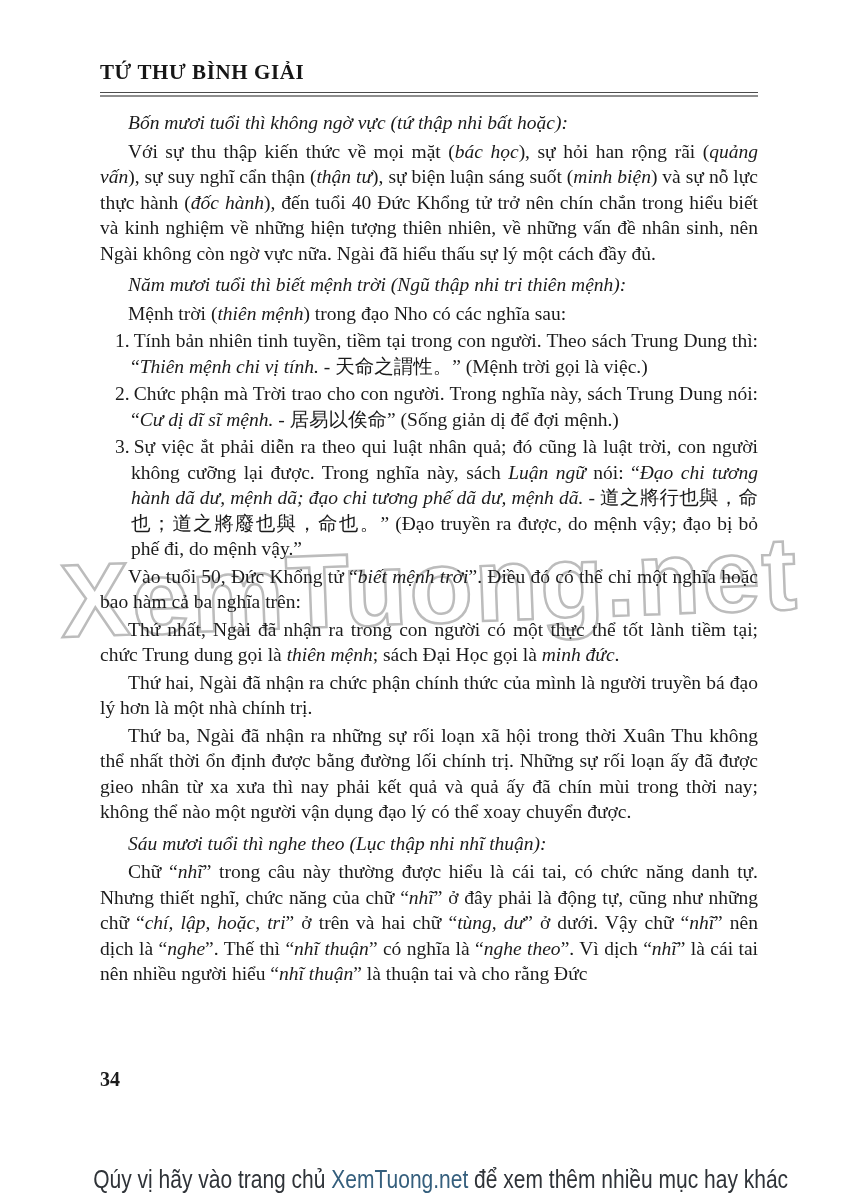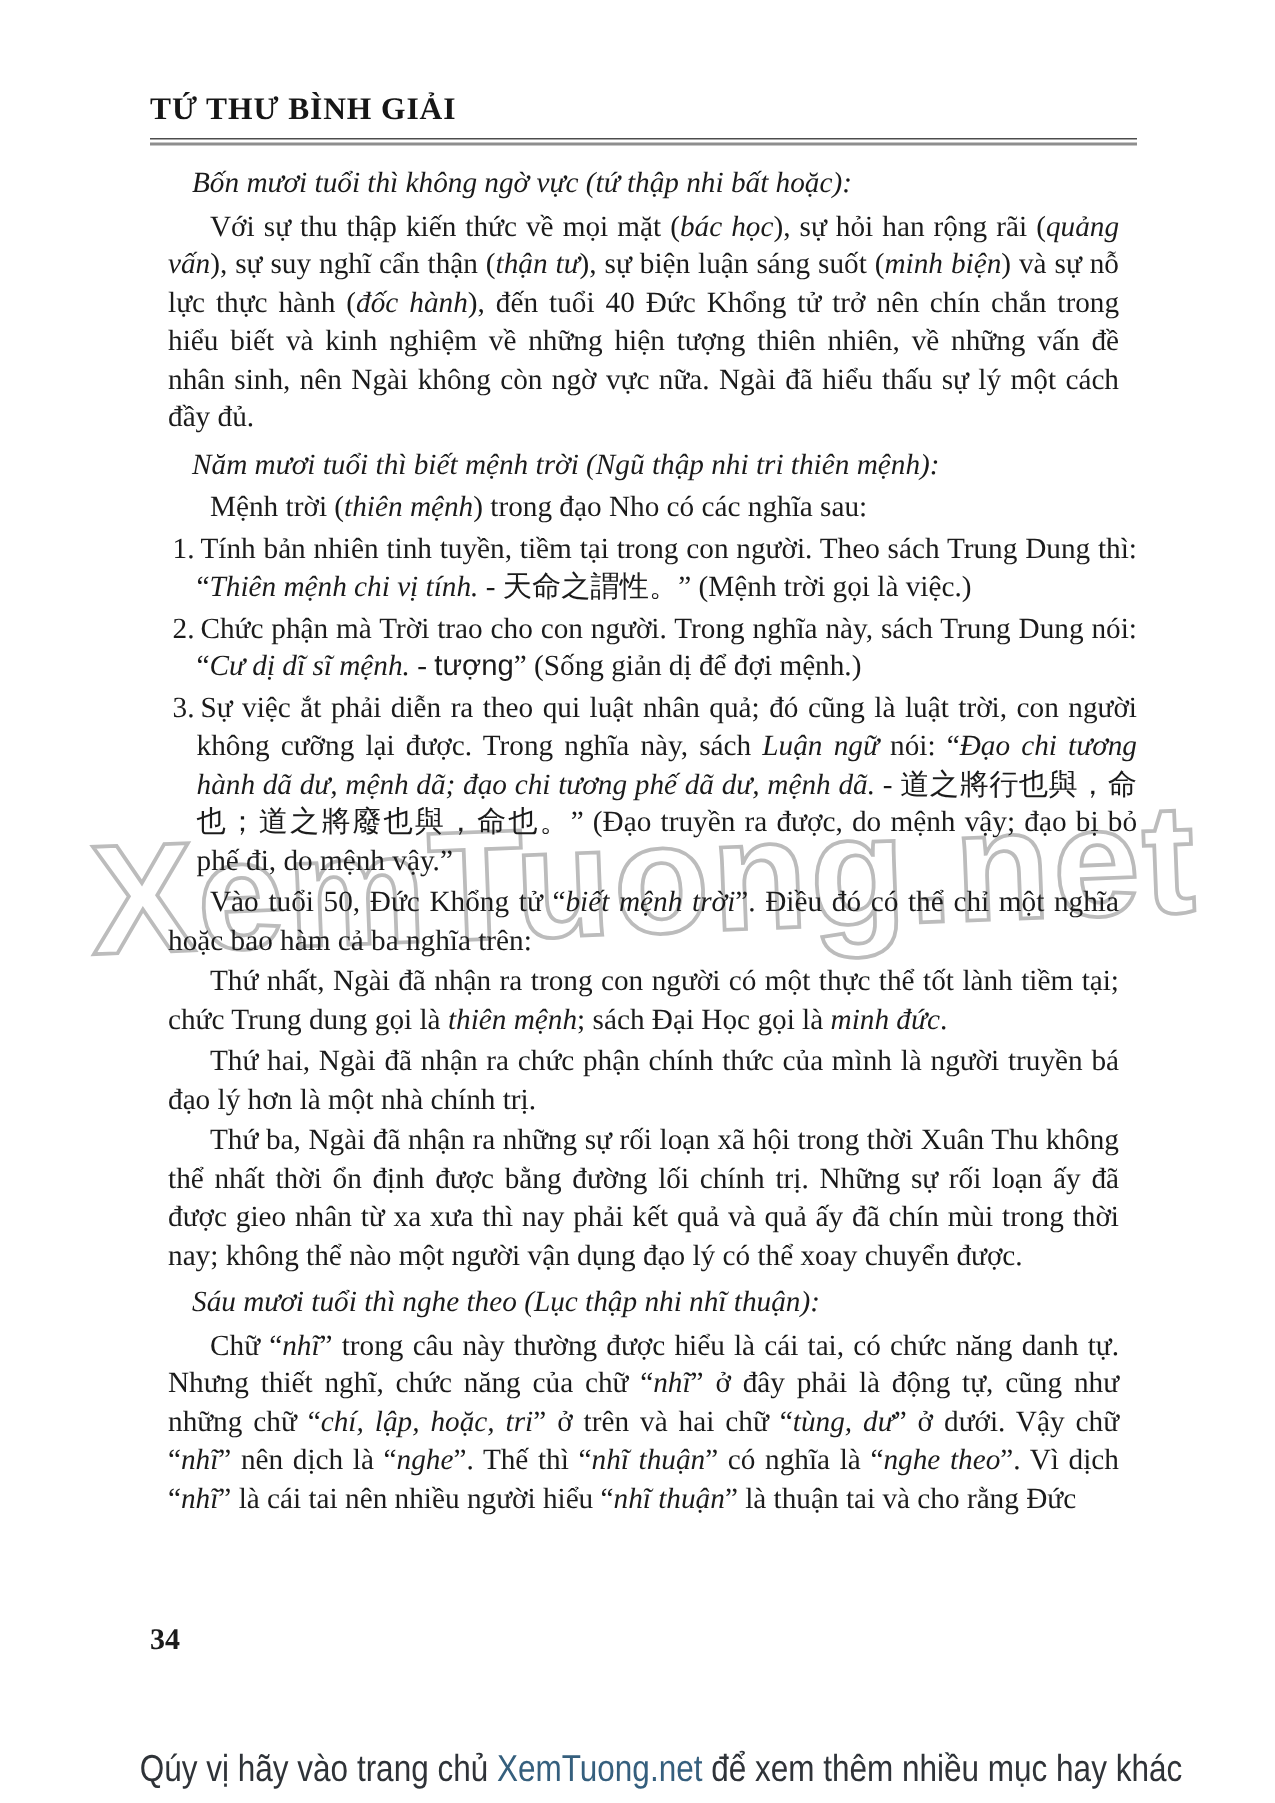--- a/index.html
+++ b/index.html
@@ -53,39 +53,38 @@
     font-size: 19.5px;
     line-height: 25.5px;
     text-align: justify;
   }
   .body-blocks .heading {
     font-style: italic;
     margin: 6px 0 3px 0;
     text-indent: 28px;
   }
   .body-blocks .para {
-    margin: 2px 12px;
+    margin: 2px 0;
     text-indent: 28px;
   }
   .body-blocks .list-item {
     margin: 2px 0;
     padding-left: 31px;
     text-indent: -16px;
   }
   .body-blocks .list-num { padding-right: 4px; }
   .cjk { font-family: Liberation Sans, sans-serif; }
   
   .page-number {
     position: absolute;
     left: 100px;
     top: 1068px;
     z-index: 2;
     font-weight: bold;
     font-size: 20px;
-    margin-top: 14px;
   }
   
   .footer {
     position: absolute;
     bottom: 8px;
     left: 16px;
     width: 100%;
     z-index: 2;
     text-align: center;
   }
@@ -109,21 +108,21 @@
 
   <div class="content">
     <div class="doc-header">TỨ THƯ BÌNH GIẢI</div>
     <div class="header-rule"></div>
     <div class="body-blocks">
         <div class="heading"><i>Bốn mươi tuổi thì không ngờ vực (tứ thập nhi bất hoặc):</i></div>
         <div class="para"><span>Với sự thu thập kiến thức về mọi mặt (</span><i>bác học</i><span>), sự hỏi han rộng rãi (</span><i>quảng vấn</i><span>), sự suy nghĩ cẩn thận (</span><i>thận tư</i><span>), sự biện luận sáng suốt (</span><i>minh biện</i><span>) và sự nỗ lực thực hành (</span><i>đốc hành</i><span>), đến tuổi 40 Đức Khổng tử trở nên chín chắn trong hiểu biết và kinh nghiệm về những hiện tượng thiên nhiên, về những vấn đề nhân sinh, nên Ngài không còn ngờ vực nữa. Ngài đã hiểu thấu sự lý một cách đầy đủ.</span></div>
         <div class="heading"><i>Năm mươi tuổi thì biết mệnh trời (Ngũ thập nhi tri thiên mệnh):</i></div>
         <div class="para"><span>Mệnh trời (</span><i>thiên mệnh</i><span>) trong đạo Nho có các nghĩa sau:</span></div>
         <div class="list-item"><span class="list-num">1.</span><span>Tính bản nhiên tinh tuyền, tiềm tại trong con người. Theo sách Trung Dung thì: “</span><i>Thiên mệnh chi vị tính.</i><span> - </span><span class="cjk">天命之謂性。</span><span>” (Mệnh trời gọi là việc.)</span></div>
-        <div class="list-item"><span class="list-num">2.</span><span>Chức phận mà Trời trao cho con người. Trong nghĩa này, sách Trung Dung nói: “</span><i>Cư dị dĩ sĩ mệnh.</i><span> - </span><span class="cjk">tượng</span><span>” (Sống giản dị để đợi mệnh.)</span></div>
+        <div class="list-item"><span class="list-num">2.</span><span>Chức phận mà Trời trao cho con người. Trong nghĩa này, sách Trung Dung nói: “</span><i>Cư dị dĩ sĩ mệnh.</i><span> - </span><span class="cjk">居易以俟命</span><span>” (Sống giản dị để đợi mệnh.)</span></div>
         <div class="list-item"><span class="list-num">3.</span><span>Sự việc ắt phải diễn ra theo qui luật nhân quả; đó cũng là luật trời, con người không cưỡng lại được. Trong nghĩa này, sách </span><i>Luận ngữ</i><span> nói: “</span><i>Đạo chi tương hành dã dư, mệnh dã; đạo chi tương phế dã dư, mệnh dã.</i><span> - </span><span class="cjk">道之將行也與，命也；道之將廢也與，命也。</span><span>” (Đạo truyền ra được, do mệnh vậy; đạo bị bỏ phế đi, do mệnh vậy.”</span></div>
         <div class="para"><span>Vào tuổi 50, Đức Khổng tử “</span><i>biết mệnh trời</i><span>”. Điều đó có thể chỉ một nghĩa hoặc bao hàm cả ba nghĩa trên:</span></div>
         <div class="para"><span>Thứ nhất, Ngài đã nhận ra trong con người có một thực thể tốt lành tiềm tại; chức Trung dung gọi là </span><i>thiên mệnh</i><span>; sách Đại Học gọi là </span><i>minh đức</i><span>.</span></div>
         <div class="para"><span>Thứ hai, Ngài đã nhận ra chức phận chính thức của mình là người truyền bá đạo lý hơn là một nhà chính trị.</span></div>
         <div class="para"><span>Thứ ba, Ngài đã nhận ra những sự rối loạn xã hội trong thời Xuân Thu không thể nhất thời ổn định được bằng đường lối chính trị. Những sự rối loạn ấy đã được gieo nhân từ xa xưa thì nay phải kết quả và quả ấy đã chín mùi trong thời nay; không thể nào một người vận dụng đạo lý có thể xoay chuyển được.</span></div>
         <div class="heading"><i>Sáu mươi tuổi thì nghe theo (Lục thập nhi nhĩ thuận):</i></div>
         <div class="para"><span>Chữ “</span><i>nhĩ</i><span>” trong câu này thường được hiểu là cái tai, có chức năng danh tự. Nhưng thiết nghĩ, chức năng của chữ “</span><i>nhĩ</i><span>” ở đây phải là động tự, cũng như những chữ “</span><i>chí, lập, hoặc, tri</i><span>” ở trên và hai chữ “</span><i>tùng, dư</i><span>” ở dưới. Vậy chữ “</span><i>nhĩ</i><span>” nên dịch là “</span><i>nghe</i><span>”. Thế thì “</span><i>nhĩ thuận</i><span>” có nghĩa là “</span><i>nghe theo</i><span>”. Vì dịch “</span><i>nhĩ</i><span>” là cái tai nên nhiều người hiểu “</span><i>nhĩ thuận</i><span>” là thuận tai và cho rằng Đức</span></div>
       </div>
   </div>
 

